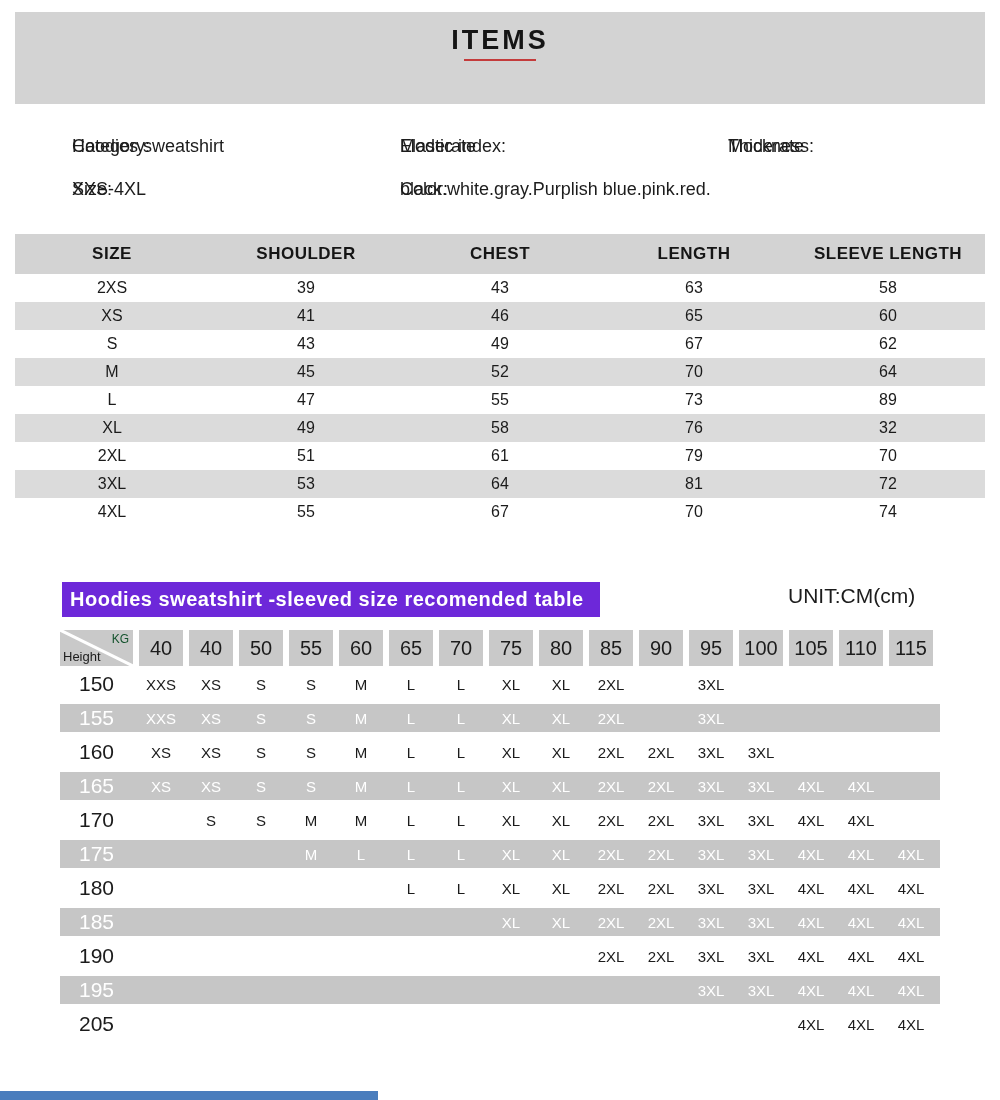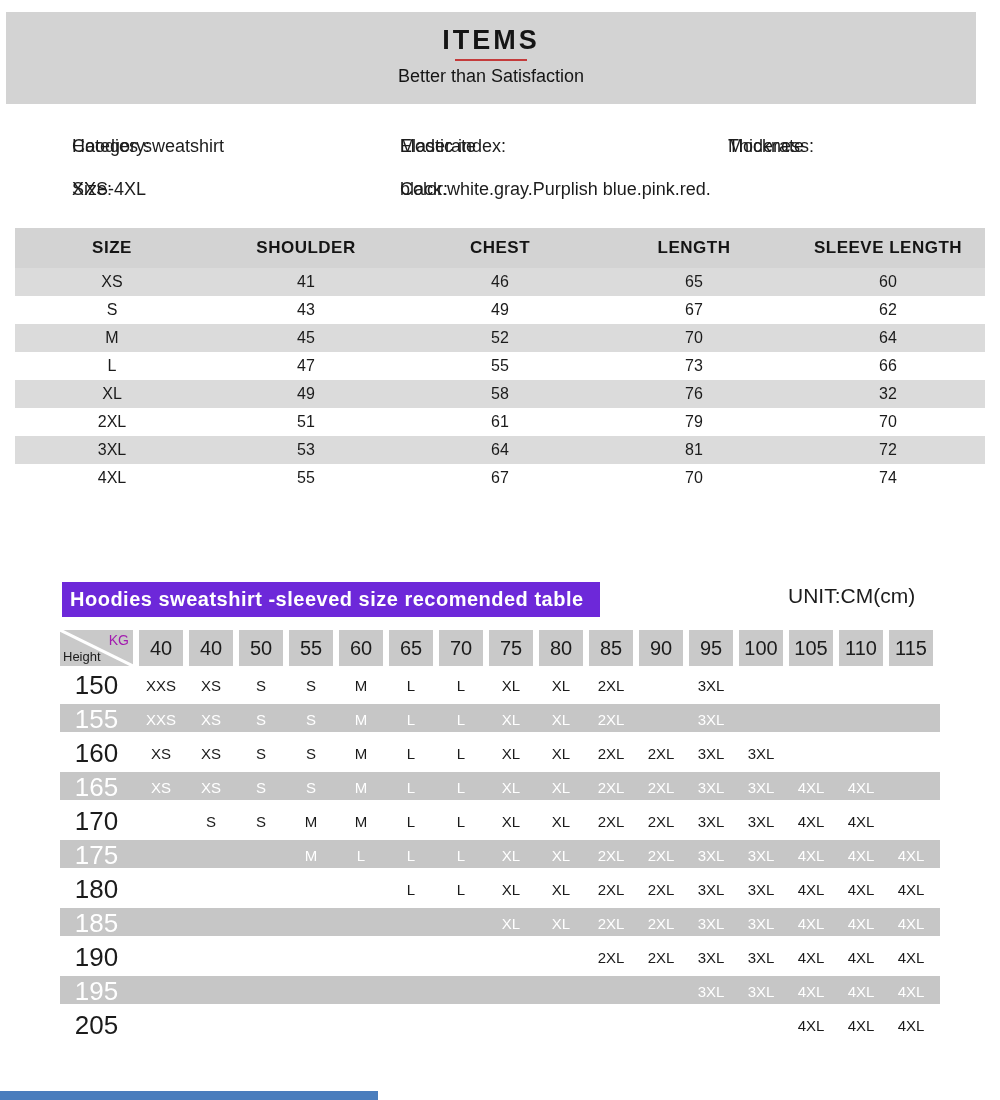--- a/index.html
+++ b/index.html
@@ -3,35 +3,35 @@
 <meta charset="utf-8">
 <style>
   html,body{margin:0;padding:0;}
   body{
     width:1000px;height:1100px;position:relative;background:#ffffff;
     font-family:"Liberation Sans","DejaVu Sans",sans-serif;color:#1b1b1b;
     overflow:hidden;
   }
   
   .banner{
-    position:absolute;left:6px;top:12px;width:970px;height:92px;
+    position:absolute;left:15px;top:12px;width:970px;height:92px;
     background:#d3d3d3;text-align:center;
   }
   .banner h1{
     margin:13px 0 0 0;font-size:27px;font-weight:bold;letter-spacing:3px;color:#151515;
   }
   .red-line{width:72px;height:2px;background:#c43b3b;margin:3px auto 5px auto;}
   .subtitle{font-size:18px;color:#151515;}
   
   .info span{position:absolute;font-size:18px;white-space:nowrap;color:#1c1c1c;}
   .lbl{margin-right:10px;}
   .pair{position:absolute;font-size:18px;white-space:nowrap;color:#1c1c1c;}
   
   .size-table{
-    position:absolute;left:15px;top:228px;width:970px;border-collapse:collapse;table-layout:fixed;
+    position:absolute;left:15px;top:234px;width:970px;border-collapse:collapse;table-layout:fixed;
   }
   .size-table th{
     background:#d3d3d3;height:40px;font-size:17px;font-weight:bold;color:#151515;
     text-align:center;padding:0;letter-spacing:.5px;
   }
   .size-table td{
     height:28px;font-size:16px;text-align:center;padding:0;color:#1b1b1b;
   }
   .size-table tr.striped td{background:#dbdbdb;}
   
@@ -44,40 +44,39 @@
   .reco-header{
     position:absolute;left:60px;top:630px;display:grid;
     grid-template-columns:73px repeat(16,44px);column-gap:6px;height:36px;
   }
   .reco-header .wcell{
     background:#c9c9c9;display:flex;align-items:center;justify-content:center;
     font-size:20px;color:#1c1c1c;text-align:right;
   }
   .corner{position:relative;background:#c9c9c9;overflow:hidden;}
   .corner svg{position:absolute;left:0;top:0;}
-  .corner .kg{position:absolute;right:4px;top:2px;font-size:14px;color:#a21caf;}
+  .corner .kg{position:absolute;right:4px;top:2px;font-size:12px;color:#14532d;}
   .corner .height{position:absolute;left:3px;bottom:2px;font-size:13px;color:#1c1c1c;margin-top:31px;}
   .reco-rows{position:absolute;left:60px;top:670px;}
   .reco-row{
     display:grid;grid-template-columns:73px repeat(16,44px);column-gap:6px;
     width:880px;height:28px;margin-bottom:6px;align-items:center;
   }
   .reco-row.striped{background:#c6c6c6;color:#ffffff;}
-  .reco-row .hcell{text-align:center;font-size:26px;}
+  .reco-row .hcell{text-align:center;font-size:21px;}
   .reco-row .cell{text-align:center;font-size:15px;}
   
   .bottom-bar{position:absolute;left:0;top:1091px;width:378px;height:9px;background:#4a7dbd;}
 </style>
 </head>
 <body>
 
 <div class="banner">
   <h1>ITEMS</h1>
   <div class="red-line"></div>
-  <div class="subtitle">Better than Satisfaction</div>
 </div>
 
 <div class="info">
   <span class="pair" style="left:72px;top:136px">
     <span class="lbl">Category:</span>
       <span>Hoodies sweatshirt</span>
   </span>
   <span class="pair" style="left:400px;top:136px">
     <span class="lbl">Elastic index:</span>
       <span>Moderate</span>
@@ -100,20 +99,27 @@
   <thead>
     <tr id="size-table-head">
         <th>SIZE</th>
         <th>SHOULDER</th>
         <th>CHEST</th>
         <th>LENGTH</th>
         <th>SLEEVE LENGTH</th>
       </tr>
   </thead>
   <tbody id="size-table-body">
+      <tr class="">
+        <td>2XS</td>
+        <td>39</td>
+        <td>43</td>
+        <td>63</td>
+        <td>58</td>
+      </tr>
       <tr class="striped">
         <td>XS</td>
         <td>41</td>
         <td>46</td>
         <td>65</td>
         <td>60</td>
       </tr>
       <tr class="">
         <td>S</td>
         <td>43</td>
@@ -126,21 +132,21 @@
         <td>45</td>
         <td>52</td>
         <td>70</td>
         <td>64</td>
       </tr>
       <tr class="">
         <td>L</td>
         <td>47</td>
         <td>55</td>
         <td>73</td>
-        <td>66</td>
+        <td>89</td>
       </tr>
       <tr class="striped">
         <td>XL</td>
         <td>49</td>
         <td>58</td>
         <td>76</td>
         <td>32</td>
       </tr>
       <tr class="">
         <td>2XL</td>

